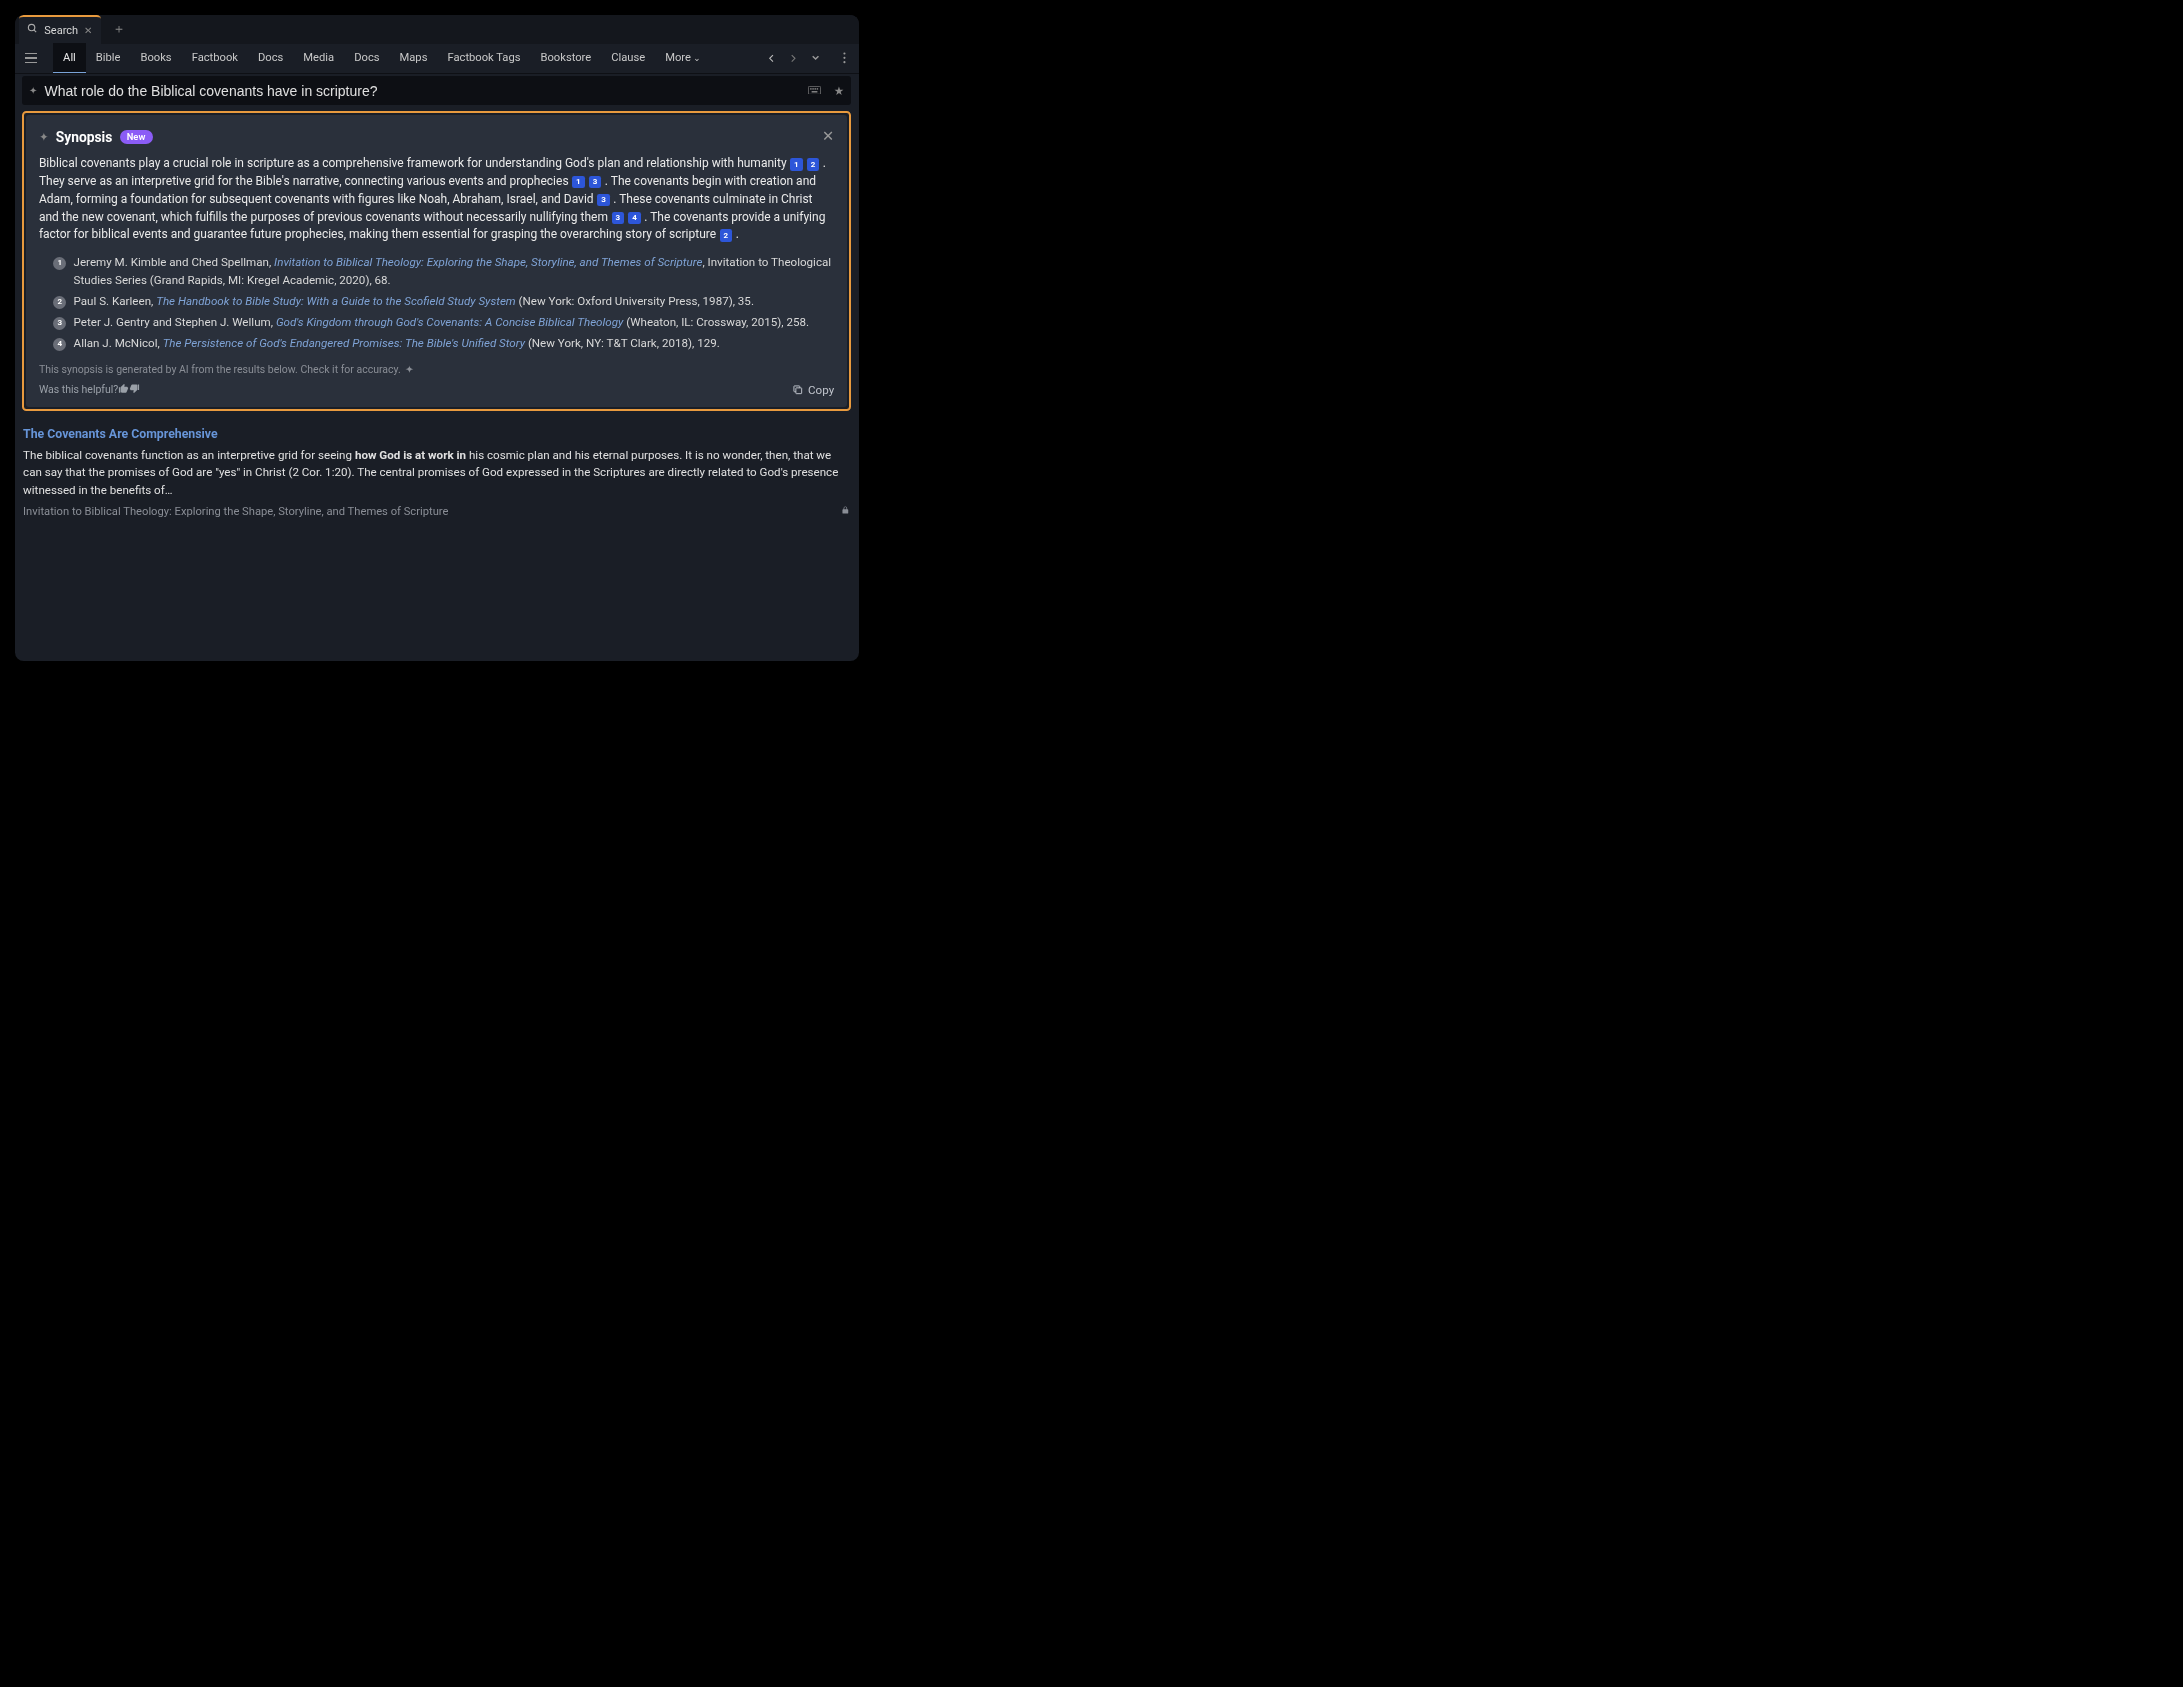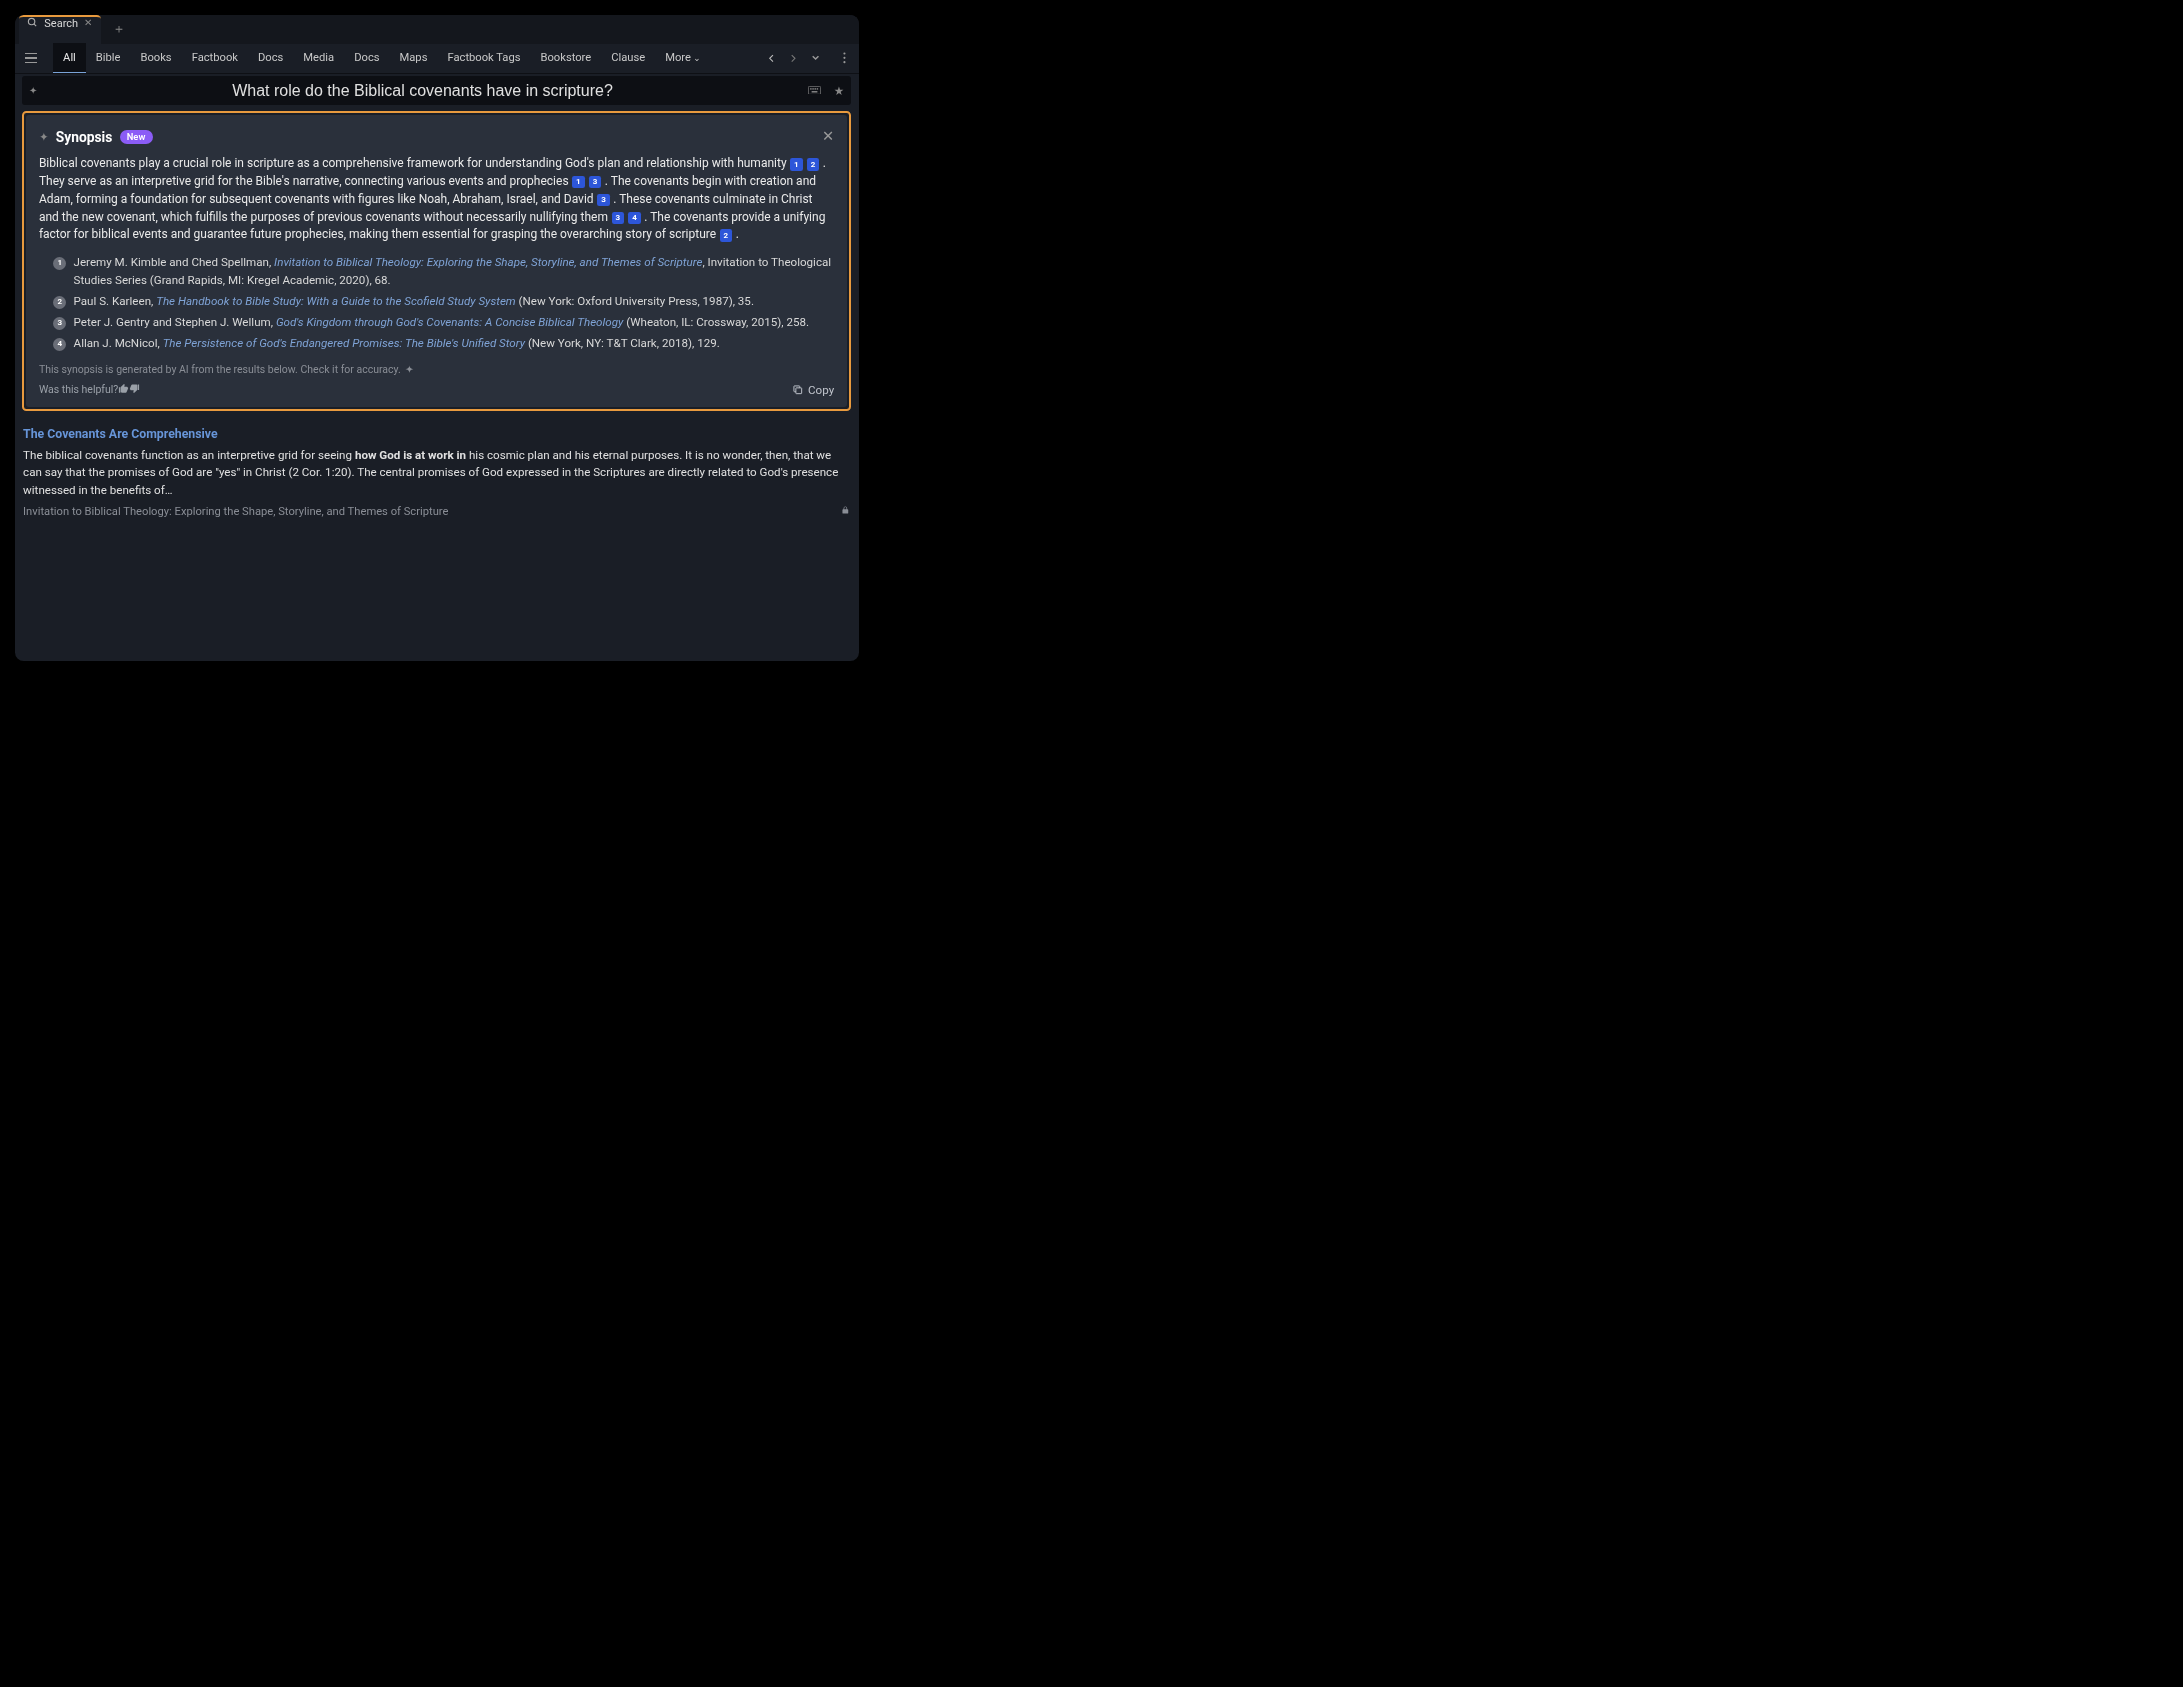--- a/index.html
+++ b/index.html
@@ -25,20 +25,21 @@
   
   .tabbar {
     display: flex;
     align-items: center;
     background: #14171d;
     height: 29px;
     padding: 0 4.3px;
   }
   .tab {
     display: flex;
+    align-items: center;
     gap: 5.8px;
     padding: 0 8.7px;
     height: 29px;
     background: #1a1e26;
     border-top: 2.2px solid #e89a3e;
     border-radius: 4.3px 4.3px 0 0;
     color: #d8d8d8;
     font-size: 11px;
   }
   .tab .close { color: #888; cursor: pointer; font-size: 10px; }
@@ -118,22 +119,21 @@
     padding: 0 7.2px;
     gap: 7.2px;
   }
   .searchbar .sparkle { color: #888; font-size: 10px; }
   .searchbar input {
     flex: 1;
     background: transparent;
     border: none;
     outline: none;
     color: #e0e0e0;
-    font-size: 16px;
-    text-align: center;
+    font-size: 14px;
   }
   .searchbar .kbd { color: #888; font-size: 10px; }
   .searchbar .star { color: #888; font-size: 11.6px; cursor: pointer; margin-left: 5.8px; }
   
   .content {
     flex: 1;
     overflow-y: auto;
     padding: 0 7.2px 7.2px 7.2px;
   }
   .synopsis-card {

